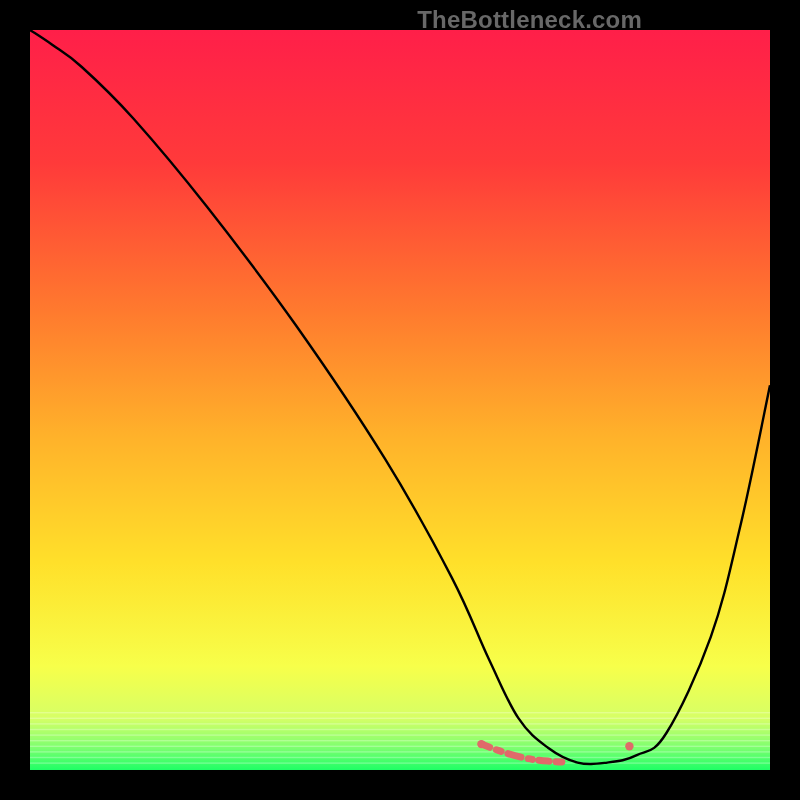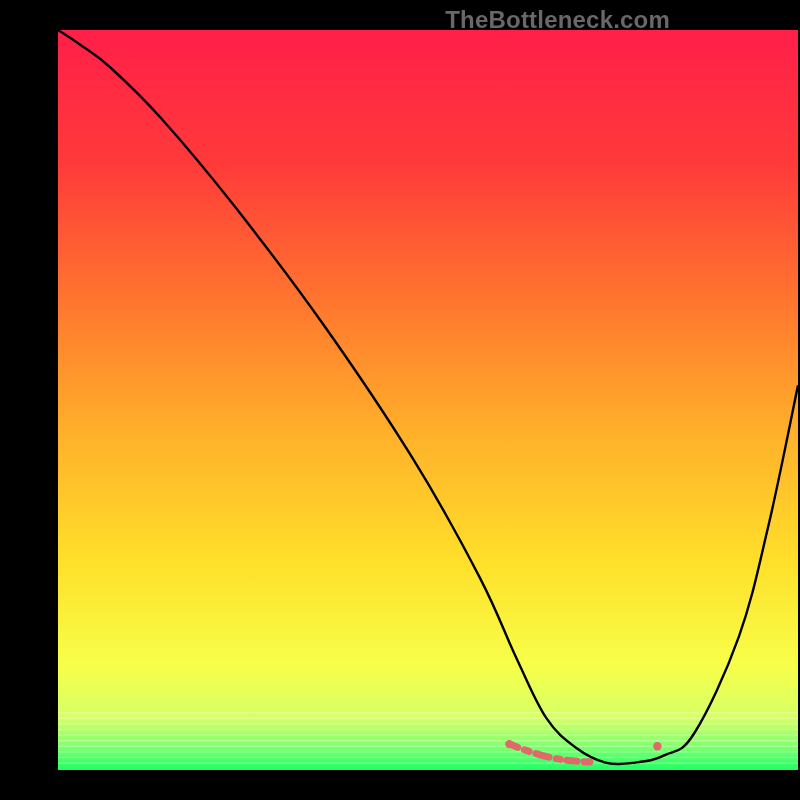--- a/index.html
+++ b/index.html
@@ -2,21 +2,20 @@
 <html><head>
 <meta charset="utf-8">
 <style>
   * { margin: 0; padding: 0; box-sizing: border-box; }
   html, body { width: 800px; height: 800px; background: #000; overflow: hidden; }
   .frame {
     position: relative;
     width: 656px;
     height: 800px;
     background: #000;
-    margin-left: 28px;
   }
   .watermark {
     position: absolute;
     top: 6px;
     right: 14px;
     color: #686868;
     font-family: Arial, Helvetica, sans-serif;
     font-size: 24px;
     font-weight: 600;
     letter-spacing: 0.2px;

